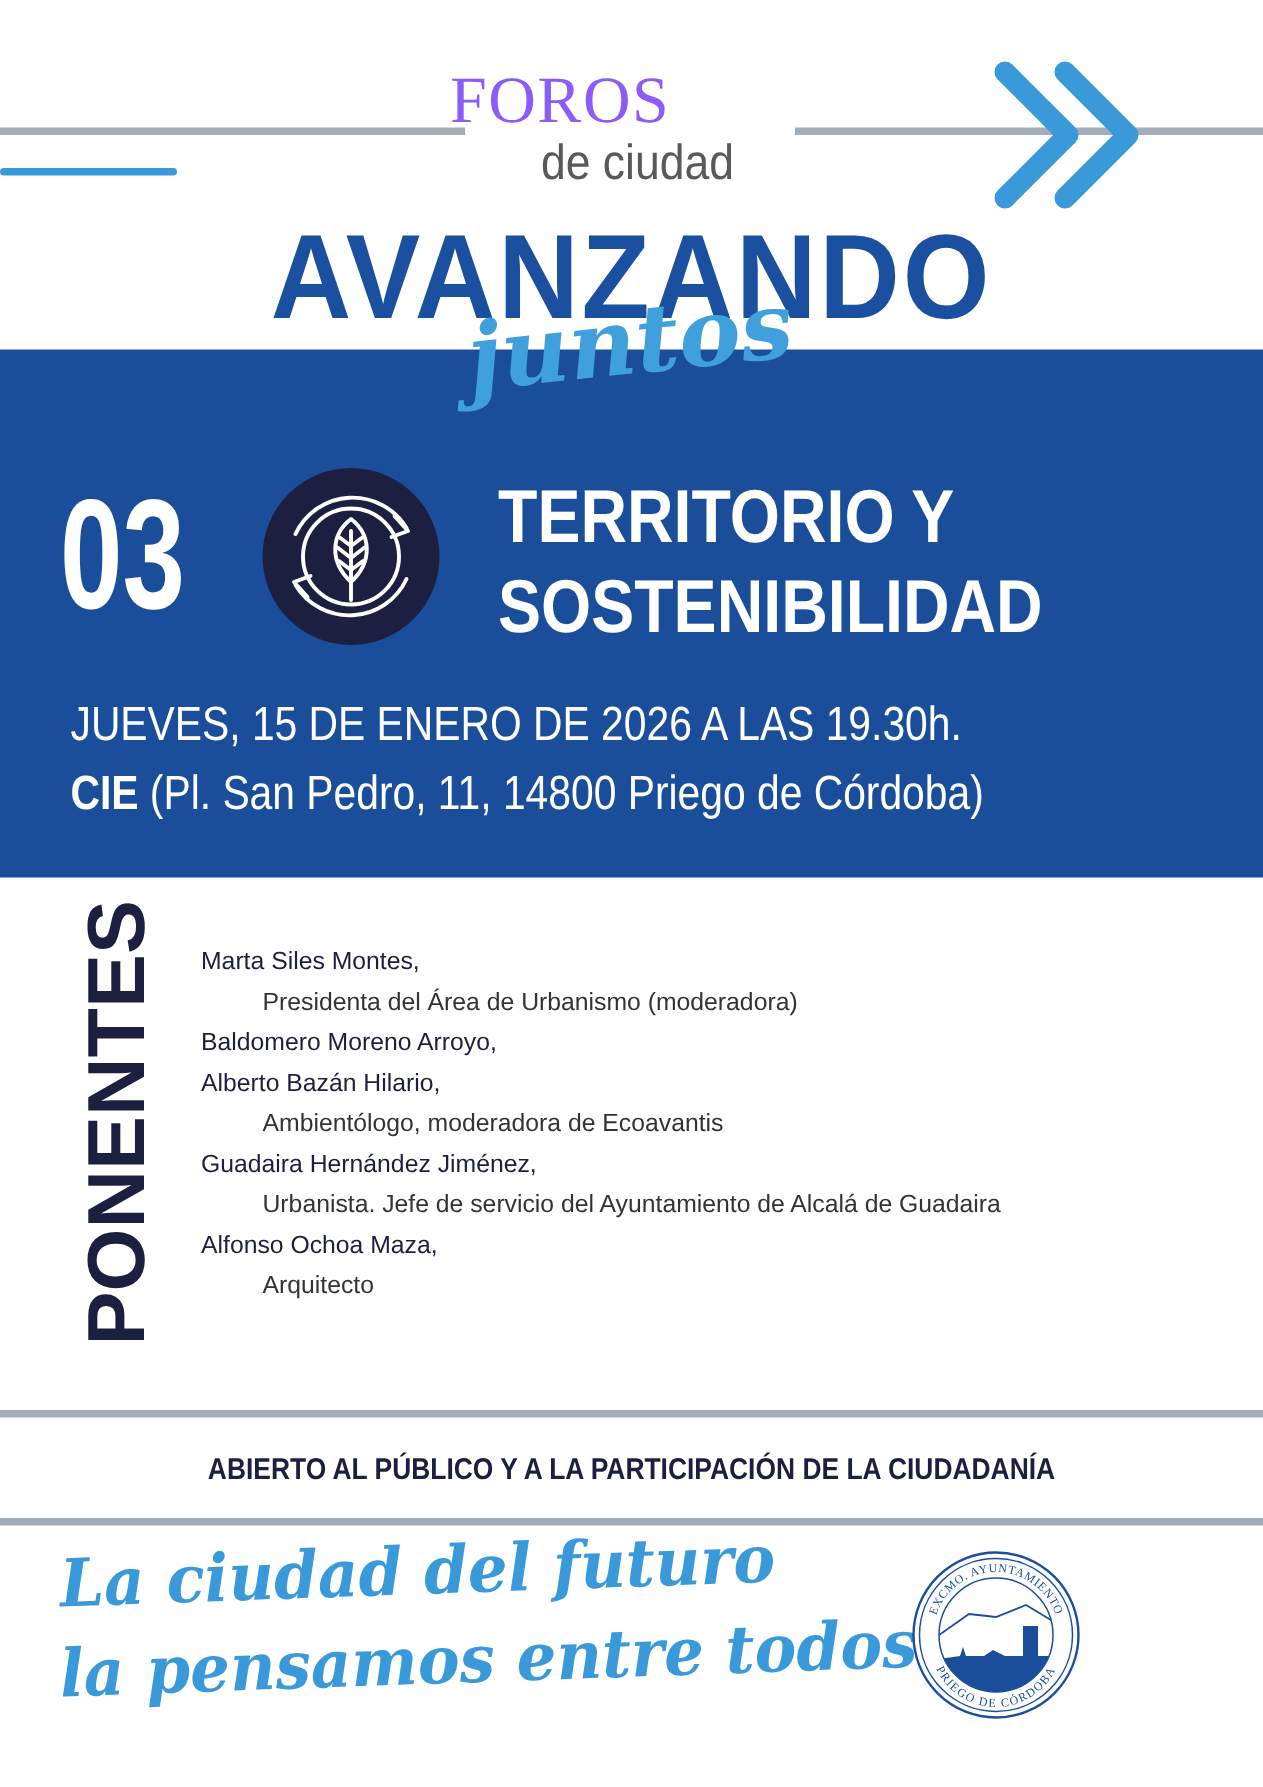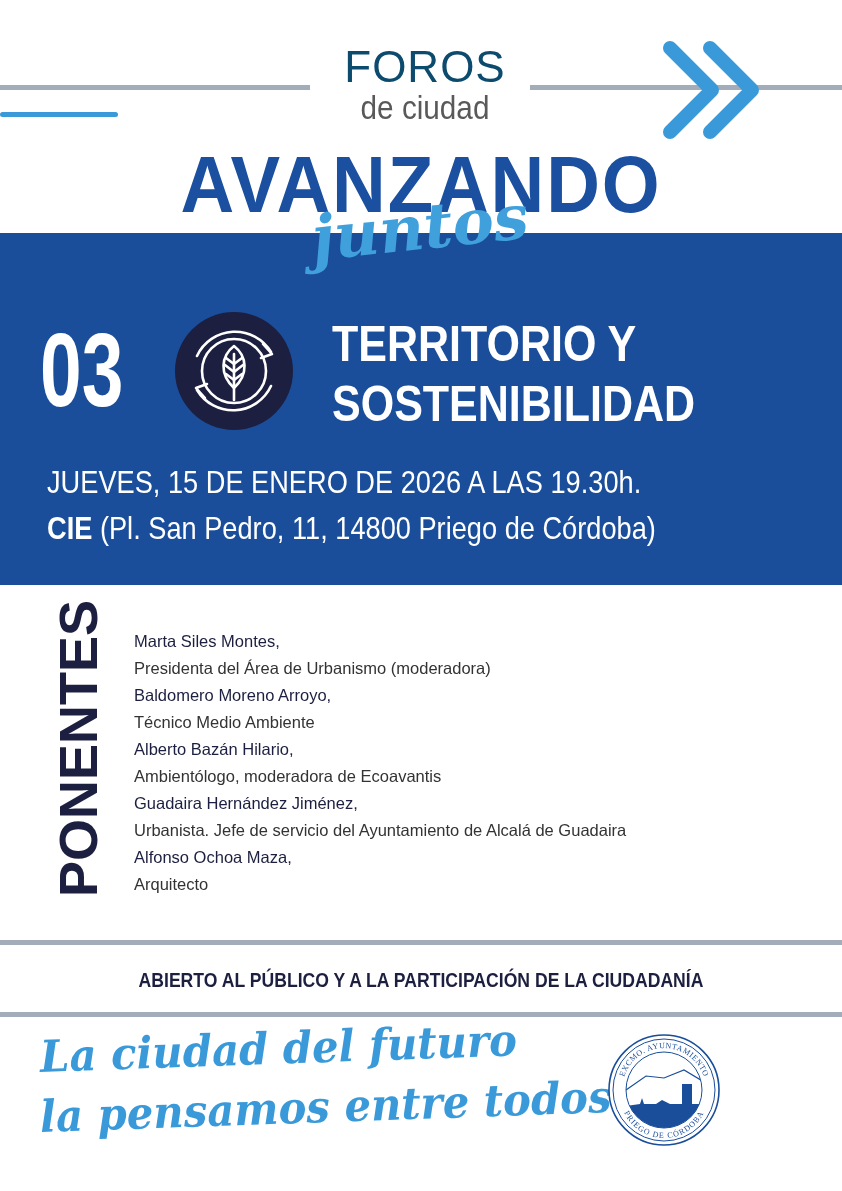--- a/index.html
+++ b/index.html
@@ -1,34 +1,34 @@
 <!DOCTYPE html>
 <html><head>
   <meta charset="utf-8">
   <style>
     html, body { margin:0; padding:0; }
     body { width:842px; height:1191px; background:#ffffff; position:relative; overflow:hidden; font-family:"Liberation Sans", sans-serif; }
     .abs { position:absolute; }
     .line-gray { background:#a3adba; height:5px; }
     .line-blue { background:#3a9ad9; height:5px; border-radius:3px; }
-    .foros-title { left:300px; top:44px; width:250px; text-align:center; color:#0c4a6e; font-family:Liberation Sans, sans-serif; font-size:44px; line-height:46px; letter-spacing:1px; }
+    .foros-title { left:300px; top:44px; width:250px; text-align:left; color:#8b5cf6; font-family:Liberation Serif, serif; font-size:44px; line-height:46px; letter-spacing:1px; }
     .foros-sub { left:300px; top:90px; width:250px; text-align:center; color:#595959; font-family:"Liberation Sans", sans-serif; font-size:33px; line-height:36px; transform:scaleX(0.9); }
     .avanzando { left:0; top:140px; width:842px; text-align:center; color:#1b4f9f; font-weight:bold; font-size:80px; line-height:90px; letter-spacing:2px; transform:scaleX(0.93); font-family:"Liberation Sans", sans-serif; }
     .band { left:0; top:233px; width:842px; height:352px; background:#1a4e9b; }
     .juntos { left:300px; top:188px; width:240px; text-align:center; color:#3fa0dc; font-family:"DejaVu Serif", serif; font-style:italic; font-weight:bold; font-size:62px; line-height:80px; transform:rotate(-6deg); z-index:3; }
     .num { left:40px; top:318px; color:#ffffff; font-weight:bold; font-size:104px; line-height:104px; transform:scaleX(0.72); transform-origin:left; font-family:"Liberation Sans", sans-serif; }
     .icon-circle { left:175px; top:312px; width:118px; height:118px; border-radius:50%; background:#1c1f3f; }
     .topic { left:332px; top:314px; color:#ffffff; font-weight:bold; font-size:50px; line-height:60px; transform:scaleX(0.86); transform-origin:left; white-space:nowrap; }
     .date { left:47px; top:462px; color:#ffffff; font-size:32px; line-height:40px; transform:scaleX(0.85); transform-origin:left; white-space:nowrap; }
     .place { left:47px; top:508px; color:#ffffff; font-size:32px; line-height:40px; transform:scaleX(0.85); transform-origin:left; white-space:nowrap; }
     .place b { font-weight:bold; }
     .ponentes-label { left:-52px; top:742px; width:260px; text-align:center; color:#1c1f3f; font-weight:bold; font-size:54px; line-height:50px; transform:rotate(-90deg); letter-spacing:0px; }
     .speakers { left:134px; top:628px; }
     .sp-name { color:#1c1f3f; font-weight:normal; font-size:16.5px; line-height:27px; white-space:nowrap; }
-    .sp-role { color:#333333; font-size:16.5px; line-height:27px; white-space:nowrap; }
+    .sp-role { color:#333333; font-size:16.5px; line-height:27px; white-space:nowrap;margin-left:41px; }
     .notice { left:0; top:966px; width:842px; text-align:center; color:#1c1f3f; font-weight:bold; font-size:20px; line-height:28px; transform:scaleX(0.88); }
     .slogan { left:40px; color:#3a9ad9; font-family:"DejaVu Serif", serif; font-style:italic; font-weight:bold; font-size:44px; line-height:54px; white-space:nowrap; transform:rotate(-2deg) scaleX(0.95); transform-origin:left; }
     .seal { left:606px; top:1032px; width:116px; height:116px; }
   </style>
 </head>
 <body>
 
 <div class="abs line-gray" style="left:0; top:85px; width:310px;"></div>
 <div class="abs line-blue" style="left:0; top:112px; width:118px;"></div>
 <div class="abs line-gray" style="left:530px; top:85px; width:312px;"></div>
@@ -74,21 +74,20 @@
 
 <div class="abs ponentes-label">PONENTES</div>
 
 <div class="abs speakers">
   <div>
     <div class="sp-name">Marta Siles Montes,</div>
     <div class="sp-role">Presidenta del Área de Urbanismo (moderadora)</div>
   </div>
   <div>
     <div class="sp-name">Baldomero Moreno Arroyo,</div>
-    <div class="sp-role">Técnico Medio Ambiente</div>
   </div>
   <div>
     <div class="sp-name">Alberto Bazán Hilario,</div>
     <div class="sp-role">Ambientólogo, moderadora de Ecoavantis</div>
   </div>
   <div>
     <div class="sp-name">Guadaira Hernández Jiménez,</div>
     <div class="sp-role">Urbanista. Jefe de servicio del Ayuntamiento de Alcalá de Guadaira</div>
   </div>
   <div>

